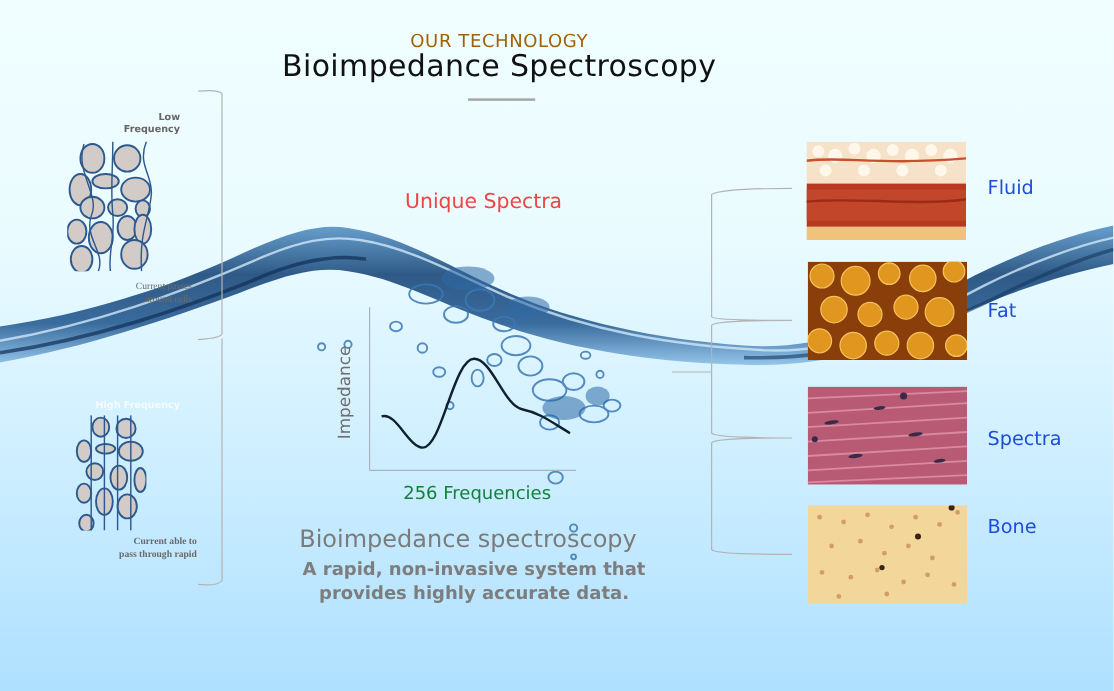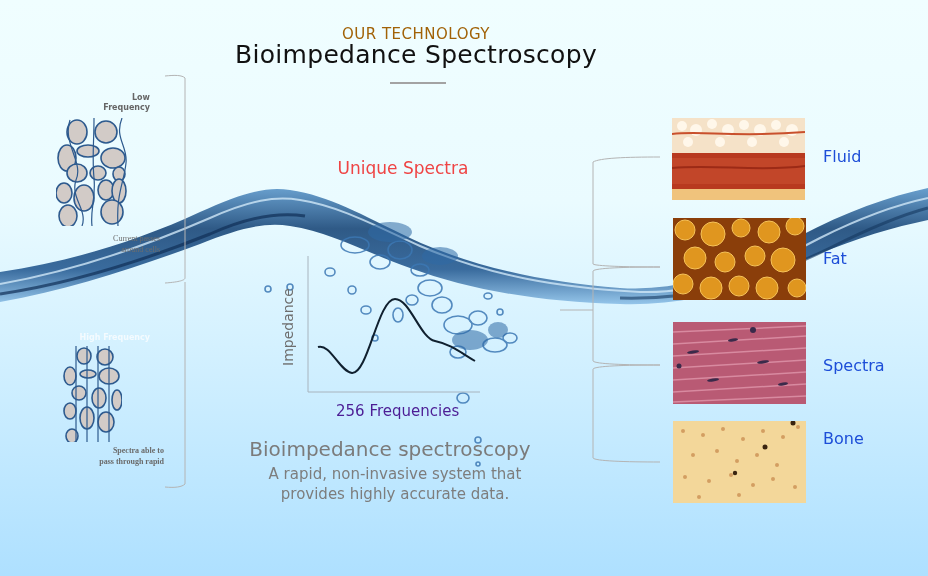--- a/index.html
+++ b/index.html
@@ -37,31 +37,32 @@
       left: 300px; width: 206px; top: 158px; text-align: center;
       font-size: 17px; color: #ef4444; font-family: "DejaVu Sans", sans-serif;
     }
     .chart { left: 270px; top: 250px; width: 230px; height: 175px; }
     .axis-label-y {
       left: 258px; top: 320px; font-size: 14px; color: #6e6e6e;
       transform: rotate(-90deg); transform-origin: left top;
       font-family: "DejaVu Sans", sans-serif;
     }
     .axis-label-x {
-      left: 336px; top: 402px; font-size: 15px; color: #4c1d95;
+      left: 336px; top: 402px; font-size: 15px; color: #15803d;
       font-family: "DejaVu Sans", sans-serif;
     }
     .body-heading {
       left: 200px; width: 380px; top: 437px; text-align: center;
       font-size: 20px; color: #7b7b7b; font-family: "DejaVu Sans", sans-serif;
     }
     .body-text {
       left: 250px; width: 290px; top: 464px; text-align: center;
       font-size: 15px; line-height: 20px; color: #7d7d7d;
       font-family: "DejaVu Sans", sans-serif;
+      font-weight: bold;
     }
     .tissue-img { width: 133px; height: 82px; overflow: hidden; }
     .tissue-label {
       left: 823px; font-size: 16px; color: #1d4ed8;
       font-family: "DejaVu Sans", sans-serif;
     }
   </style>
 </head>
 <body>
 
@@ -177,21 +178,21 @@
     <ellipse cx="10" cy="90" rx="6" ry="7"></ellipse>
   </g>
   <g stroke="#2d5a8e" stroke-width="1.2">
     <line x1="14" y1="0" x2="14" y2="96"></line>
     <line x1="25" y1="0" x2="25" y2="96"></line>
     <line x1="36" y1="0" x2="36" y2="96"></line>
     <line x1="47" y1="0" x2="47" y2="96"></line>
   </g>
 </svg>
 <div class="abs freq-caption bold" style="left:24px;top:446px;">
-  <div>Spectra able to</div>
+  <div>Current able to</div>
   <div>pass through rapid</div>
 </div>
 
 <div class="abs spectra-title">Unique Spectra</div>
 <svg class="abs chart" viewBox="270 250 230 175">
   <line x1="308" y1="256" x2="308" y2="392" stroke="#a8b4be" stroke-width="1"></line>
   <line x1="308" y1="392" x2="480" y2="392" stroke="#a8b4be" stroke-width="1"></line>
   <path d="M318,347 C330,343 340,372 352,373 C368,374 378,299 395,299 C410,299 420,338 435,341 C450,344 460,352 475,361" fill="none" stroke="#10202f" stroke-width="2"></path>
 </svg>
 <div class="abs axis-label-y" style="top:366px;left:280px;">Impedance</div>

